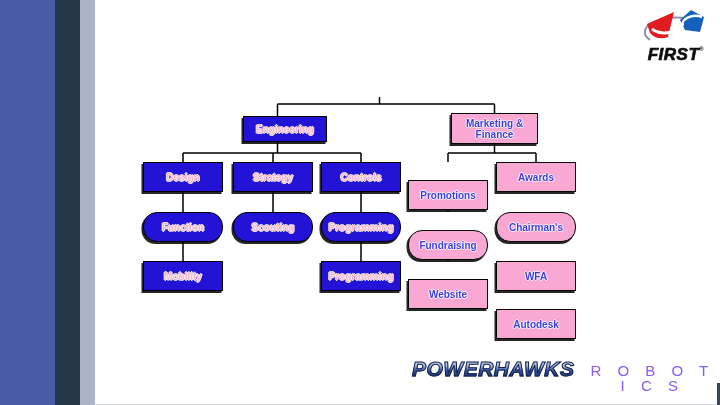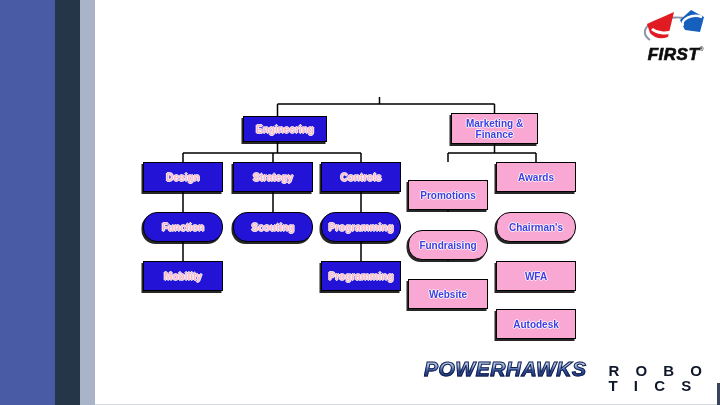--- a/index.html
+++ b/index.html
@@ -51,28 +51,28 @@
 
   
   .first-logo{position:absolute;left:640px;top:8px;width:72px;text-align:center;}
   .first-word{
     font-style:italic;font-weight:700;font-size:17px;color:#0d0d0d;letter-spacing:.5px;
     -webkit-text-stroke:.7px #0d0d0d;line-height:1;margin-top:-2px;
   }
   .first-reg{font-size:6px;vertical-align:top;font-style:normal;-webkit-text-stroke:0;}
 
   
-  .ph-logo{position:absolute;left:424px;top:358px;display:flex;align-items:baseline;gap:22px;}
+  .ph-logo{position:absolute;left:412px;top:358px;display:flex;align-items:baseline;gap:10px;}
   .ph-name{
     font-size:21px;font-style:italic;font-weight:700;letter-spacing:.5px;line-height:1;
     background:linear-gradient(#dfe8f7 0%,#9db6e3 38%,#33539f 60%,#15296b 100%);
     -webkit-background-clip:text;background-clip:text;color:transparent;
     -webkit-text-stroke:1px #15204a;
   }
-  .ph-suffix{font-size:15px;font-weight:700;letter-spacing:6px;color:#0f172a;line-height:1;}
+  .ph-suffix{font-size:15px;font-weight:400;letter-spacing:6px;color:#8b5cf6;line-height:1;text-align:center;}
 </style>
 </head>
 <body>
 
 <div class="slide">
 
   <div class="strip-blue"></div>
   <div class="strip-navy"></div>
   <div class="strip-light"></div>
   <div class="bottom-line"></div>

